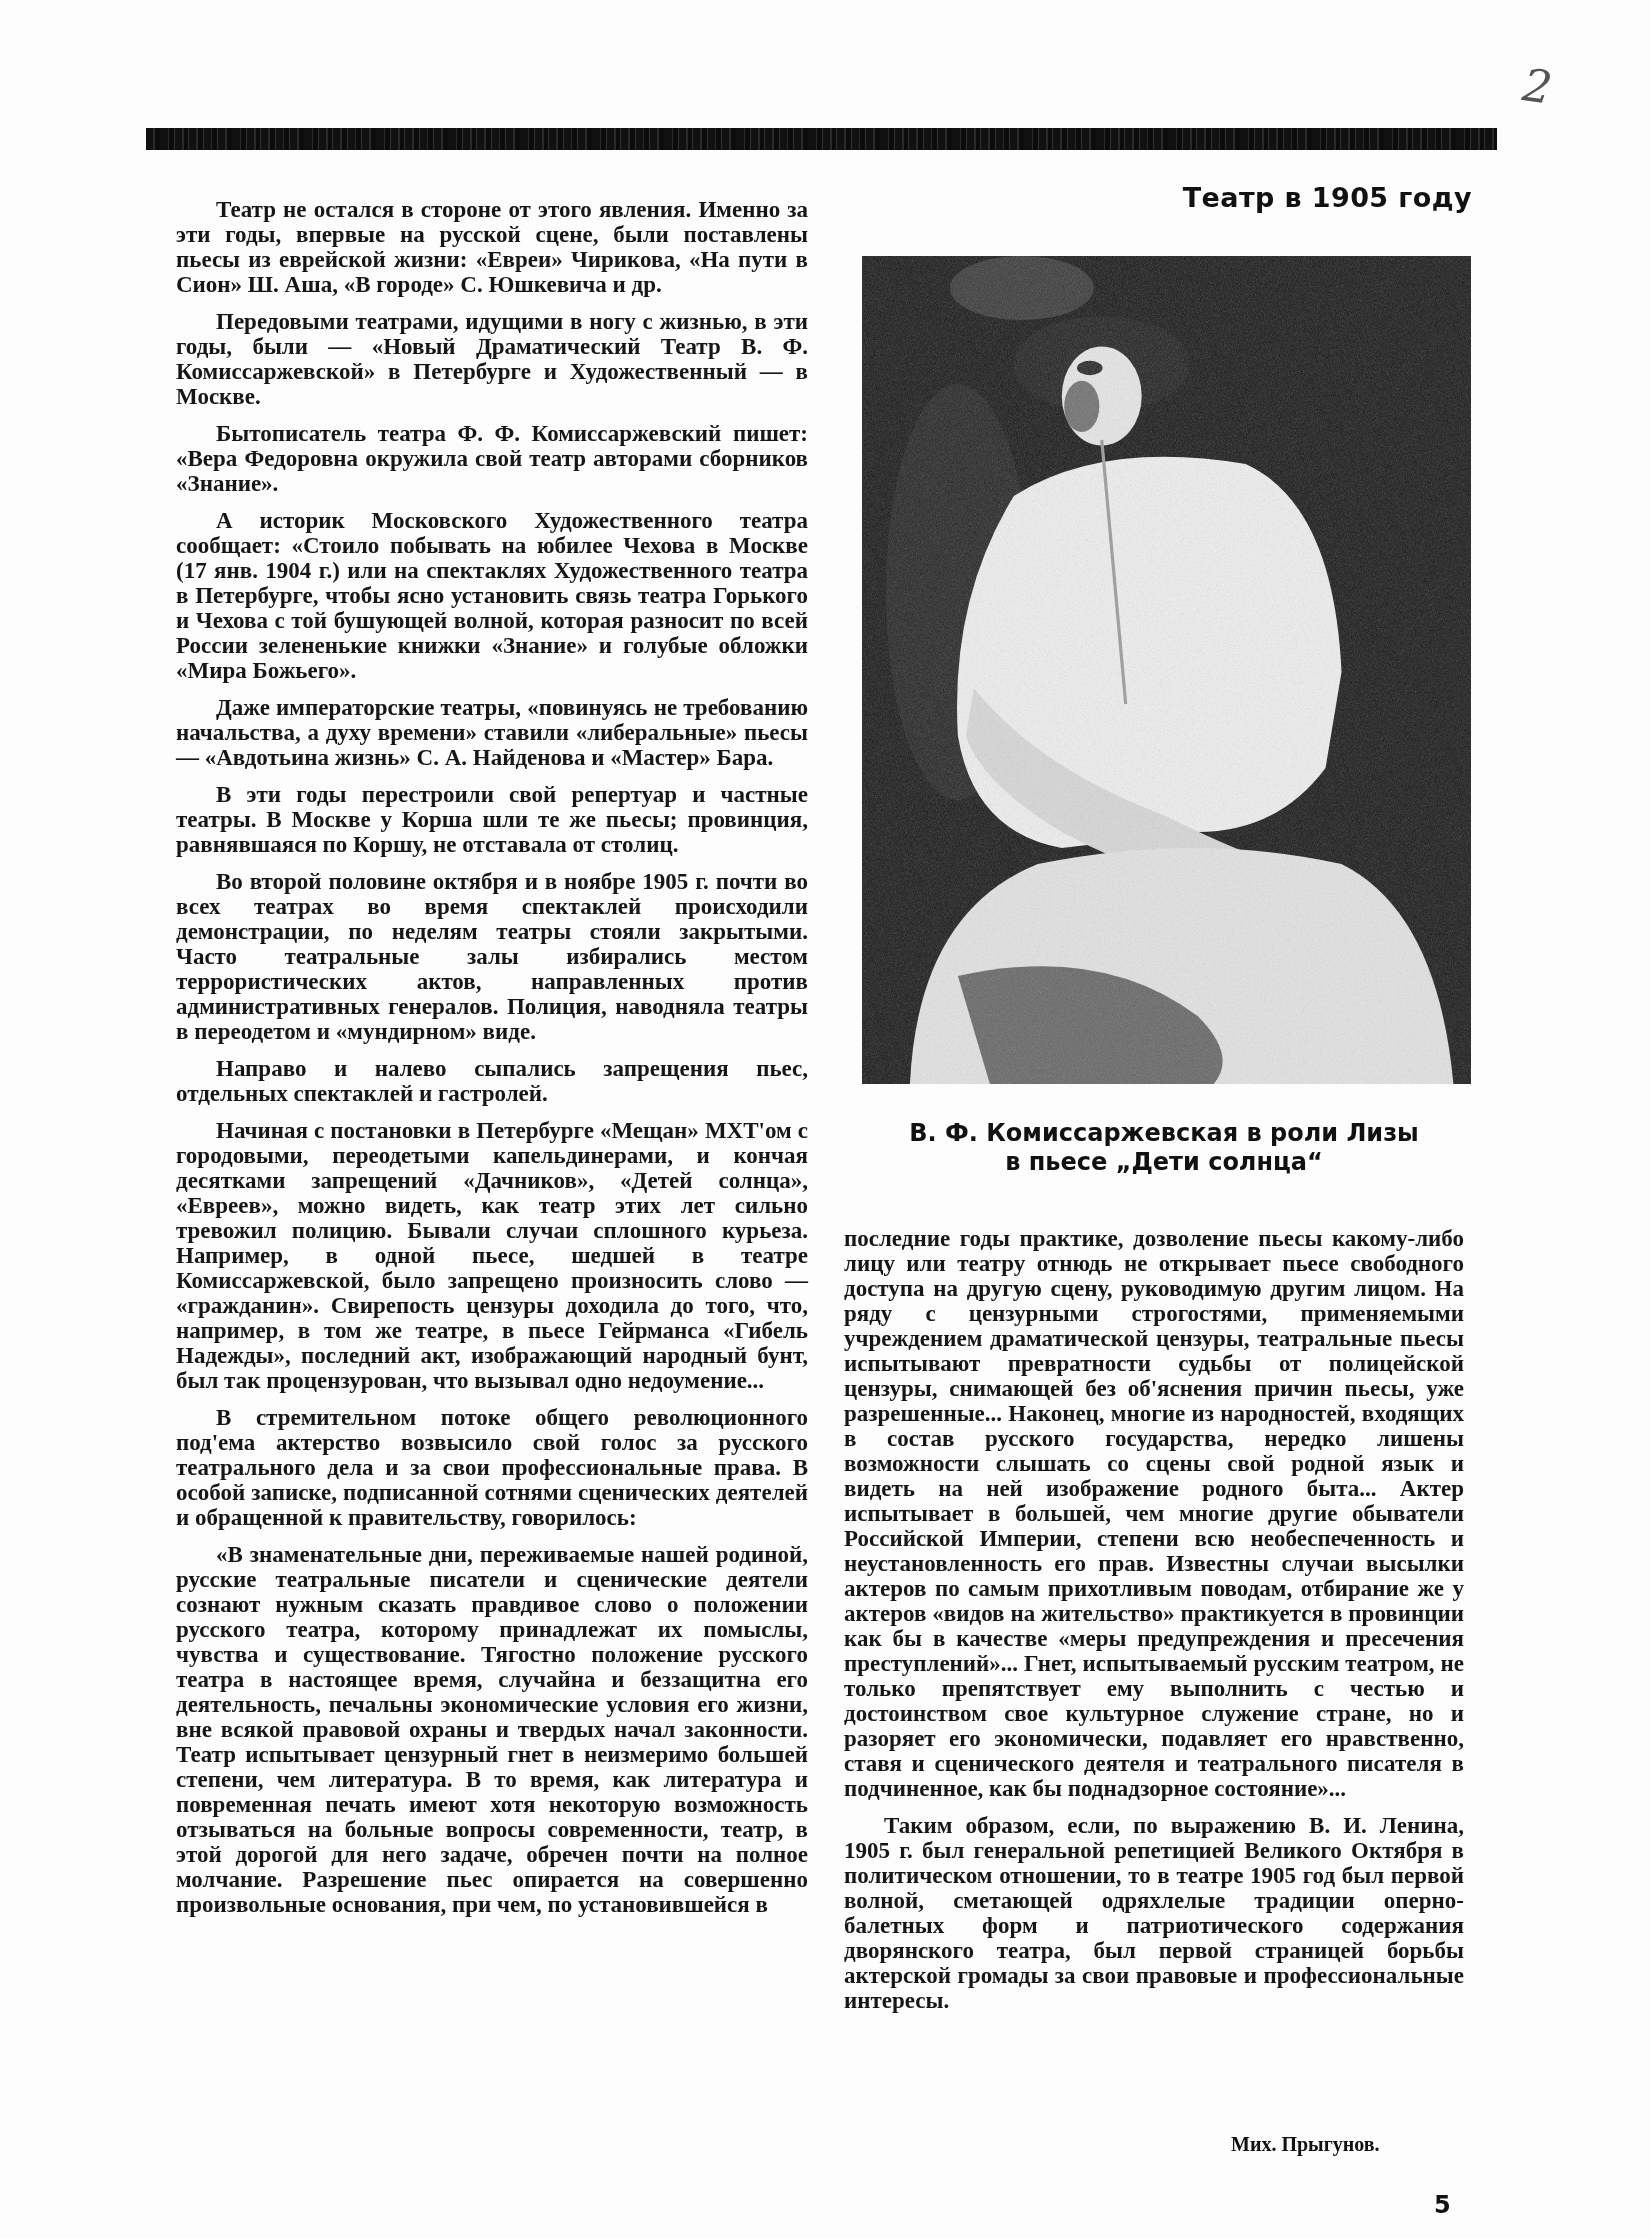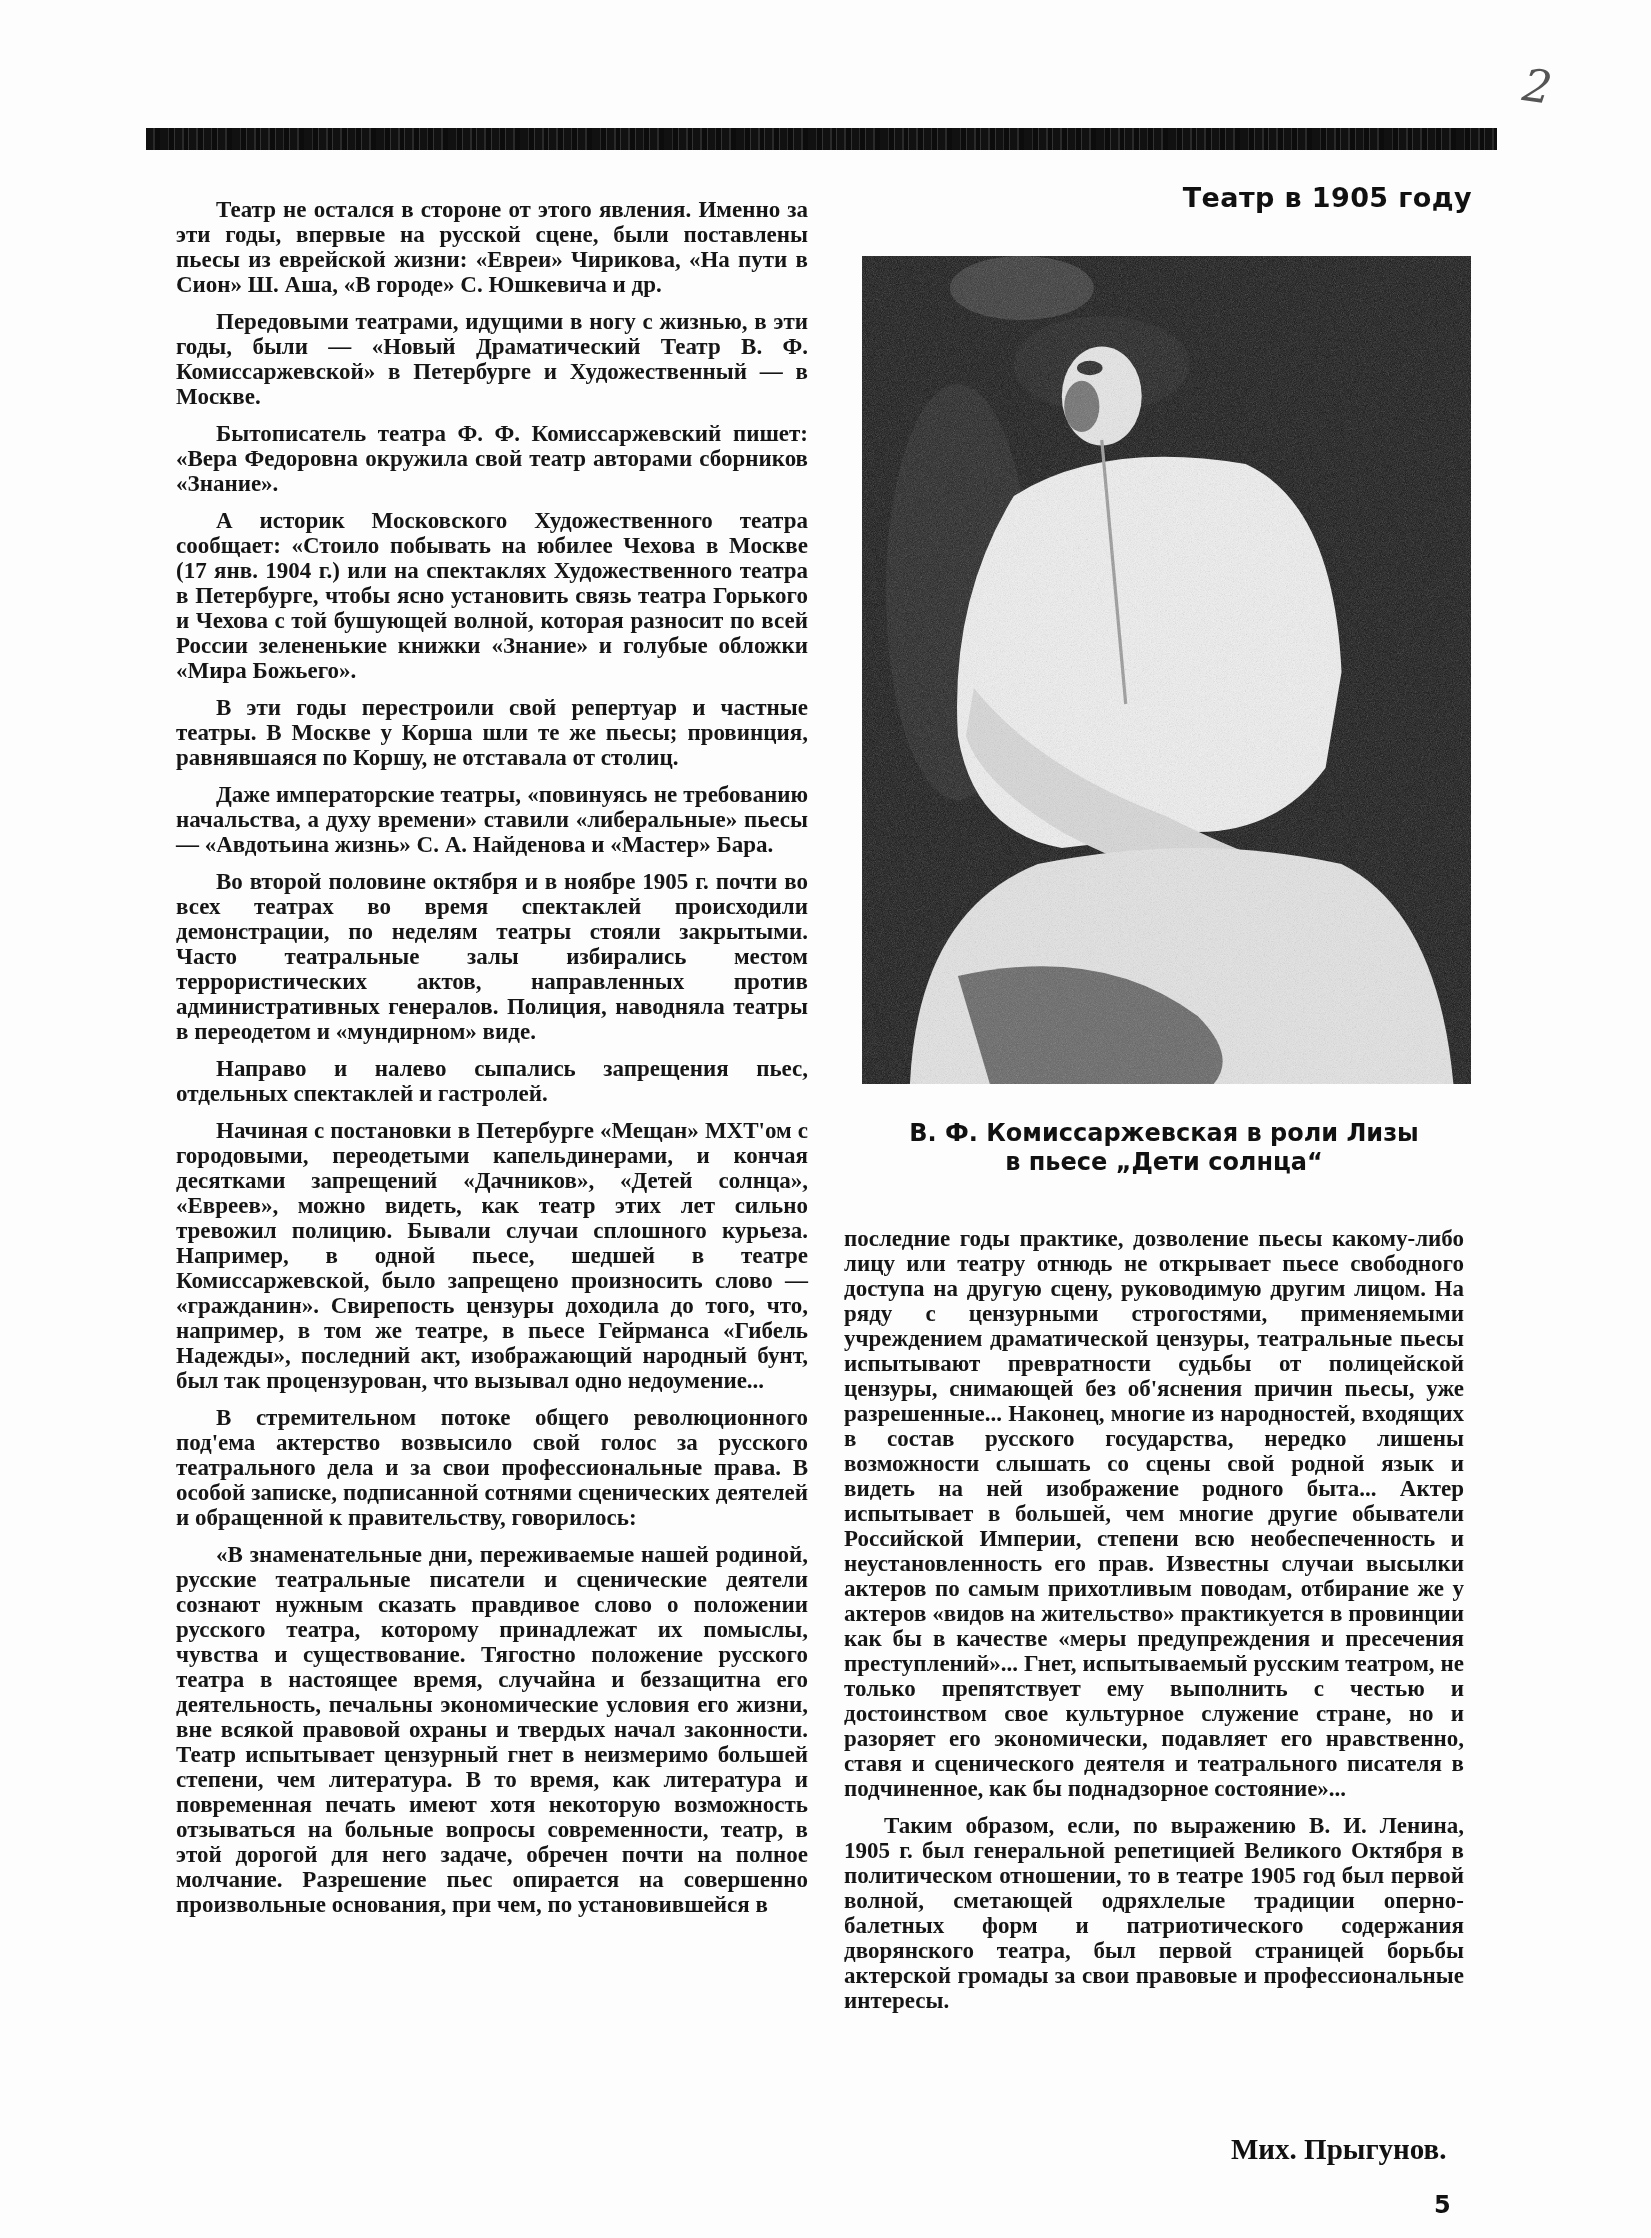--- a/index.html
+++ b/index.html
@@ -31,43 +31,43 @@
     position: absolute; left: 862px; top: 256px; width: 609px; height: 828px;
     background: #161616; overflow: hidden;
   }
   .photo svg { width: 100%; height: 100%; display: block; }
   .caption {
     position: absolute; left: 832px; top: 1119px; width: 664px; text-align: center;
     font-family: "DejaVu Sans", sans-serif; font-weight: bold; font-size: 24px; line-height: 29px; color: #111;
   }
   .signature {
     position: absolute; left: 1231px; top: 2133px; font-family: "Liberation Serif", serif;
-    font-weight: bold; font-size: 29px; color: #111; text-align: right;
+    font-weight: bold; font-size: 20px; color: #111; text-align: right;
   }
   .page-number {
     position: absolute; left: 1434px; top: 2191px; font-family: "DejaVu Sans", sans-serif;
     font-weight: bold; font-size: 24px; color: #111;
   }
 </style>
 </head>
 <body>
 
 <div class="page">
 
   <div class="ms-number">2</div>
 
   <div class="top-rule"></div>
 
   <div class="col col-left">
     <p>Театр не остался в стороне от этого явления. Именно за эти годы, впервые на русской сцене, были поставлены пьесы из еврейской жизни: «Евреи» Чирикова, «На пути в Сион» Ш. Аша, «В городе» С. Юшкевича и др.</p>
     <p>Передовыми театрами, идущими в ногу с жизнью, в эти годы, были — «Новый Драматический Театр В. Ф. Комиссаржевской» в Петербурге и Художественный — в Москве.</p>
     <p>Бытописатель театра Ф. Ф. Комиссаржевский пишет: «Вера Федоровна окружила свой театр авторами сборников «Знание».</p>
     <p>А историк Московского Художественного театра сообщает: «Стоило побывать на юбилее Чехова в Москве (17 янв. 1904 г.) или на спектаклях Художественного театра в Петербурге, чтобы ясно установить связь театра Горького и Чехова с той бушующей волной, которая разносит по всей России зелененькие книжки «Знание» и голубые обложки «Мира Божьего».</p>
+    <p class="gap">Даже императорские театры, «повинуясь не требованию начальства, а духу времени» ставили «либеральные» пьесы — «Авдотьина жизнь» С. А. Найденова и «Мастер» Бара.</p>
     <p class="gap">В эти годы перестроили свой репертуар и частные театры. В Москве у Корша шли те же пьесы; провинция, равнявшаяся по Коршу, не отставала от столиц.</p>
-    <p class="gap">Даже императорские театры, «повинуясь не требованию начальства, а духу времени» ставили «либеральные» пьесы — «Авдотьина жизнь» С. А. Найденова и «Мастер» Бара.</p>
     <p class="gap">Во второй половине октября и в ноябре 1905 г. почти во всех театрах во время спектаклей происходили демонстрации, по неделям театры стояли закрытыми. Часто театральные залы избирались местом террористических актов, направленных против административных генералов. Полиция, наводняла театры в переодетом и «мундирном» виде.</p>
     <p>Направо и налево сыпались запрещения пьес, отдельных спектаклей и гастролей.</p>
     <p class="gap">Начиная с постановки в Петербурге «Мещан» МХТ'ом с городовыми, переодетыми капельдинерами, и кончая десятками запрещений «Дачников», «Детей солнца», «Евреев», можно видеть, как театр этих лет сильно тревожил полицию. Бывали случаи сплошного курьеза. Например, в одной пьесе, шедшей в театре Комиссаржевской, было запрещено произносить слово — «гражданин». Свирепость цензуры доходила до того, что, например, в том же театре, в пьесе Гейрманса «Гибель Надежды», последний акт, изображающий народный бунт, был так процензурован, что вызывал одно недоумение...</p>
     <p class="gap">В стремительном потоке общего революционного под'ема актерство возвысило свой голос за русского театрального дела и за свои профессиональные права. В особой записке, подписанной сотнями сценических деятелей и обращенной к правительству, говорилось:</p>
     <p class="gap">«В знаменательные дни, переживаемые нашей родиной, русские театральные писатели и сценические деятели сознают нужным сказать правдивое слово о положении русского театра, которому принадлежат их помыслы, чувства и существование. Тягостно положение русского театра в настоящее время, случайна и беззащитна его деятельность, печальны экономические условия его жизни, вне всякой правовой охраны и твердых начал законности. Театр испытывает цензурный гнет в неизмеримо большей степени, чем литература. В то время, как литература и повременная печать имеют хотя некоторую возможность отзываться на больные вопросы современности, театр, в этой дорогой для него задаче, обречен почти на полное молчание. Разрешение пьес опирается на совершенно произвольные основания, при чем, по установившейся в</p>
   </div>
 
   <div class="article-title">Театр в 1905 году</div>
 
   <div class="photo" role="img" aria-label="Портрет В. Ф. Комиссаржевской">

